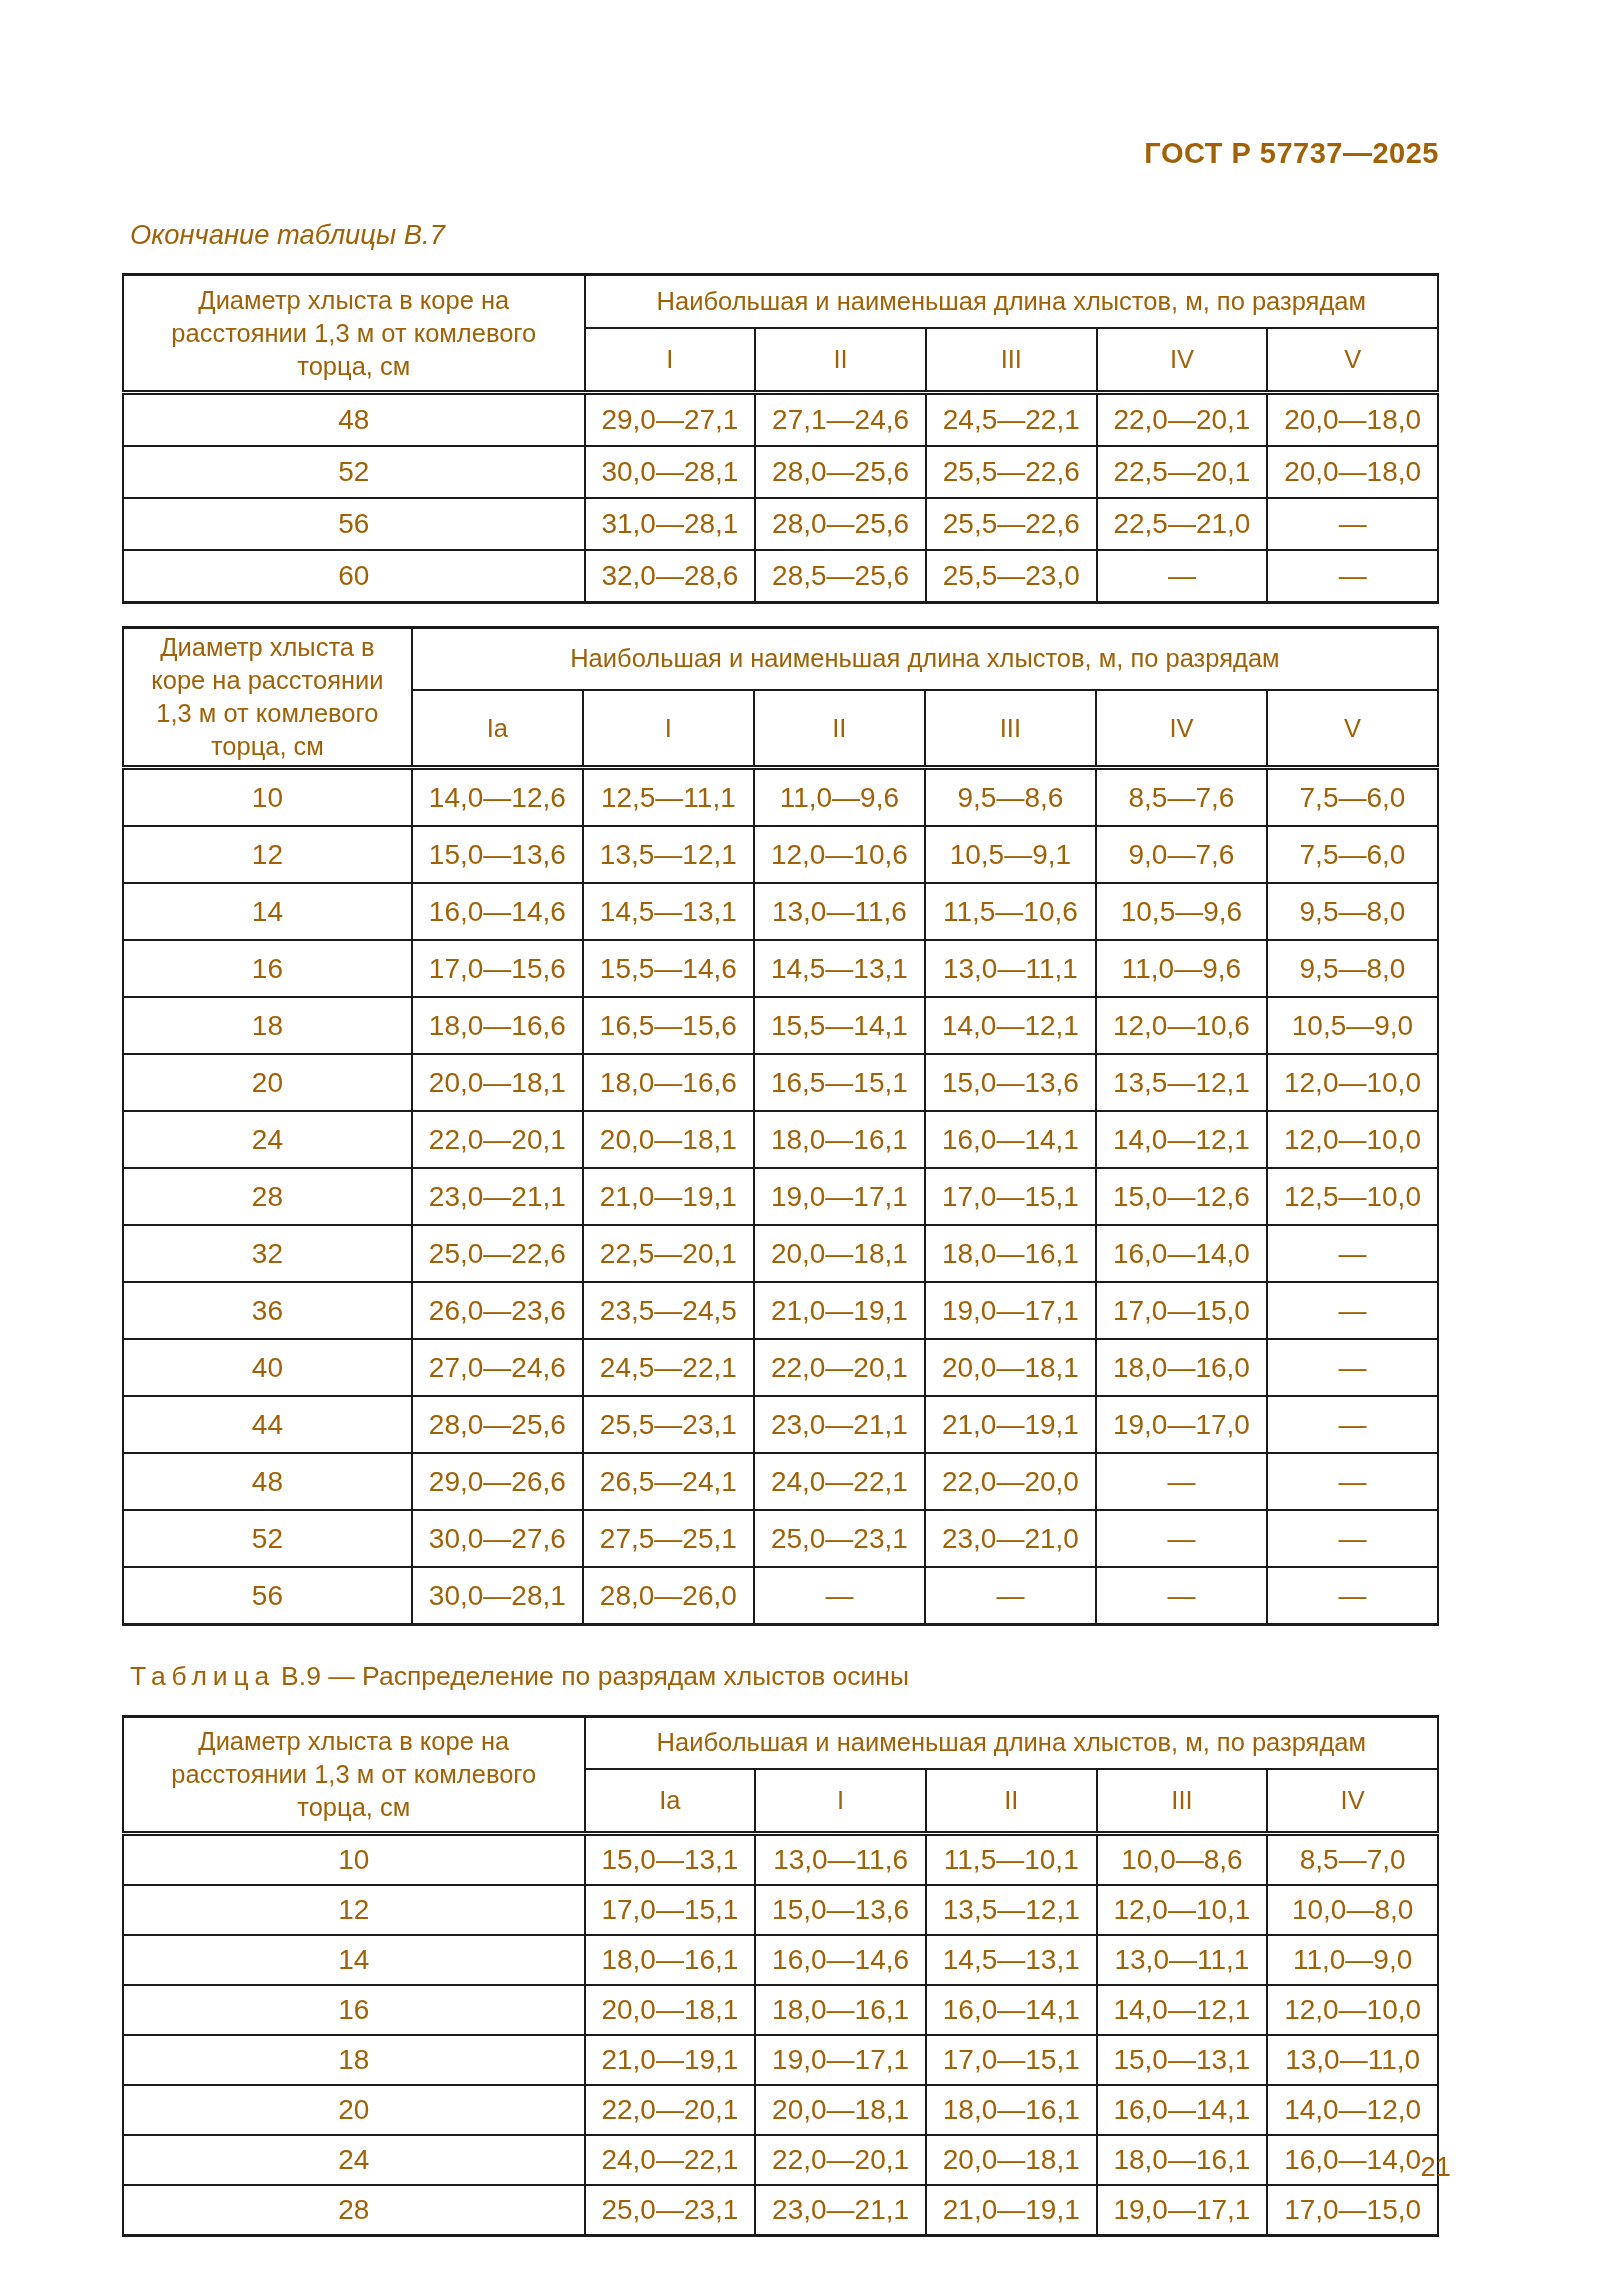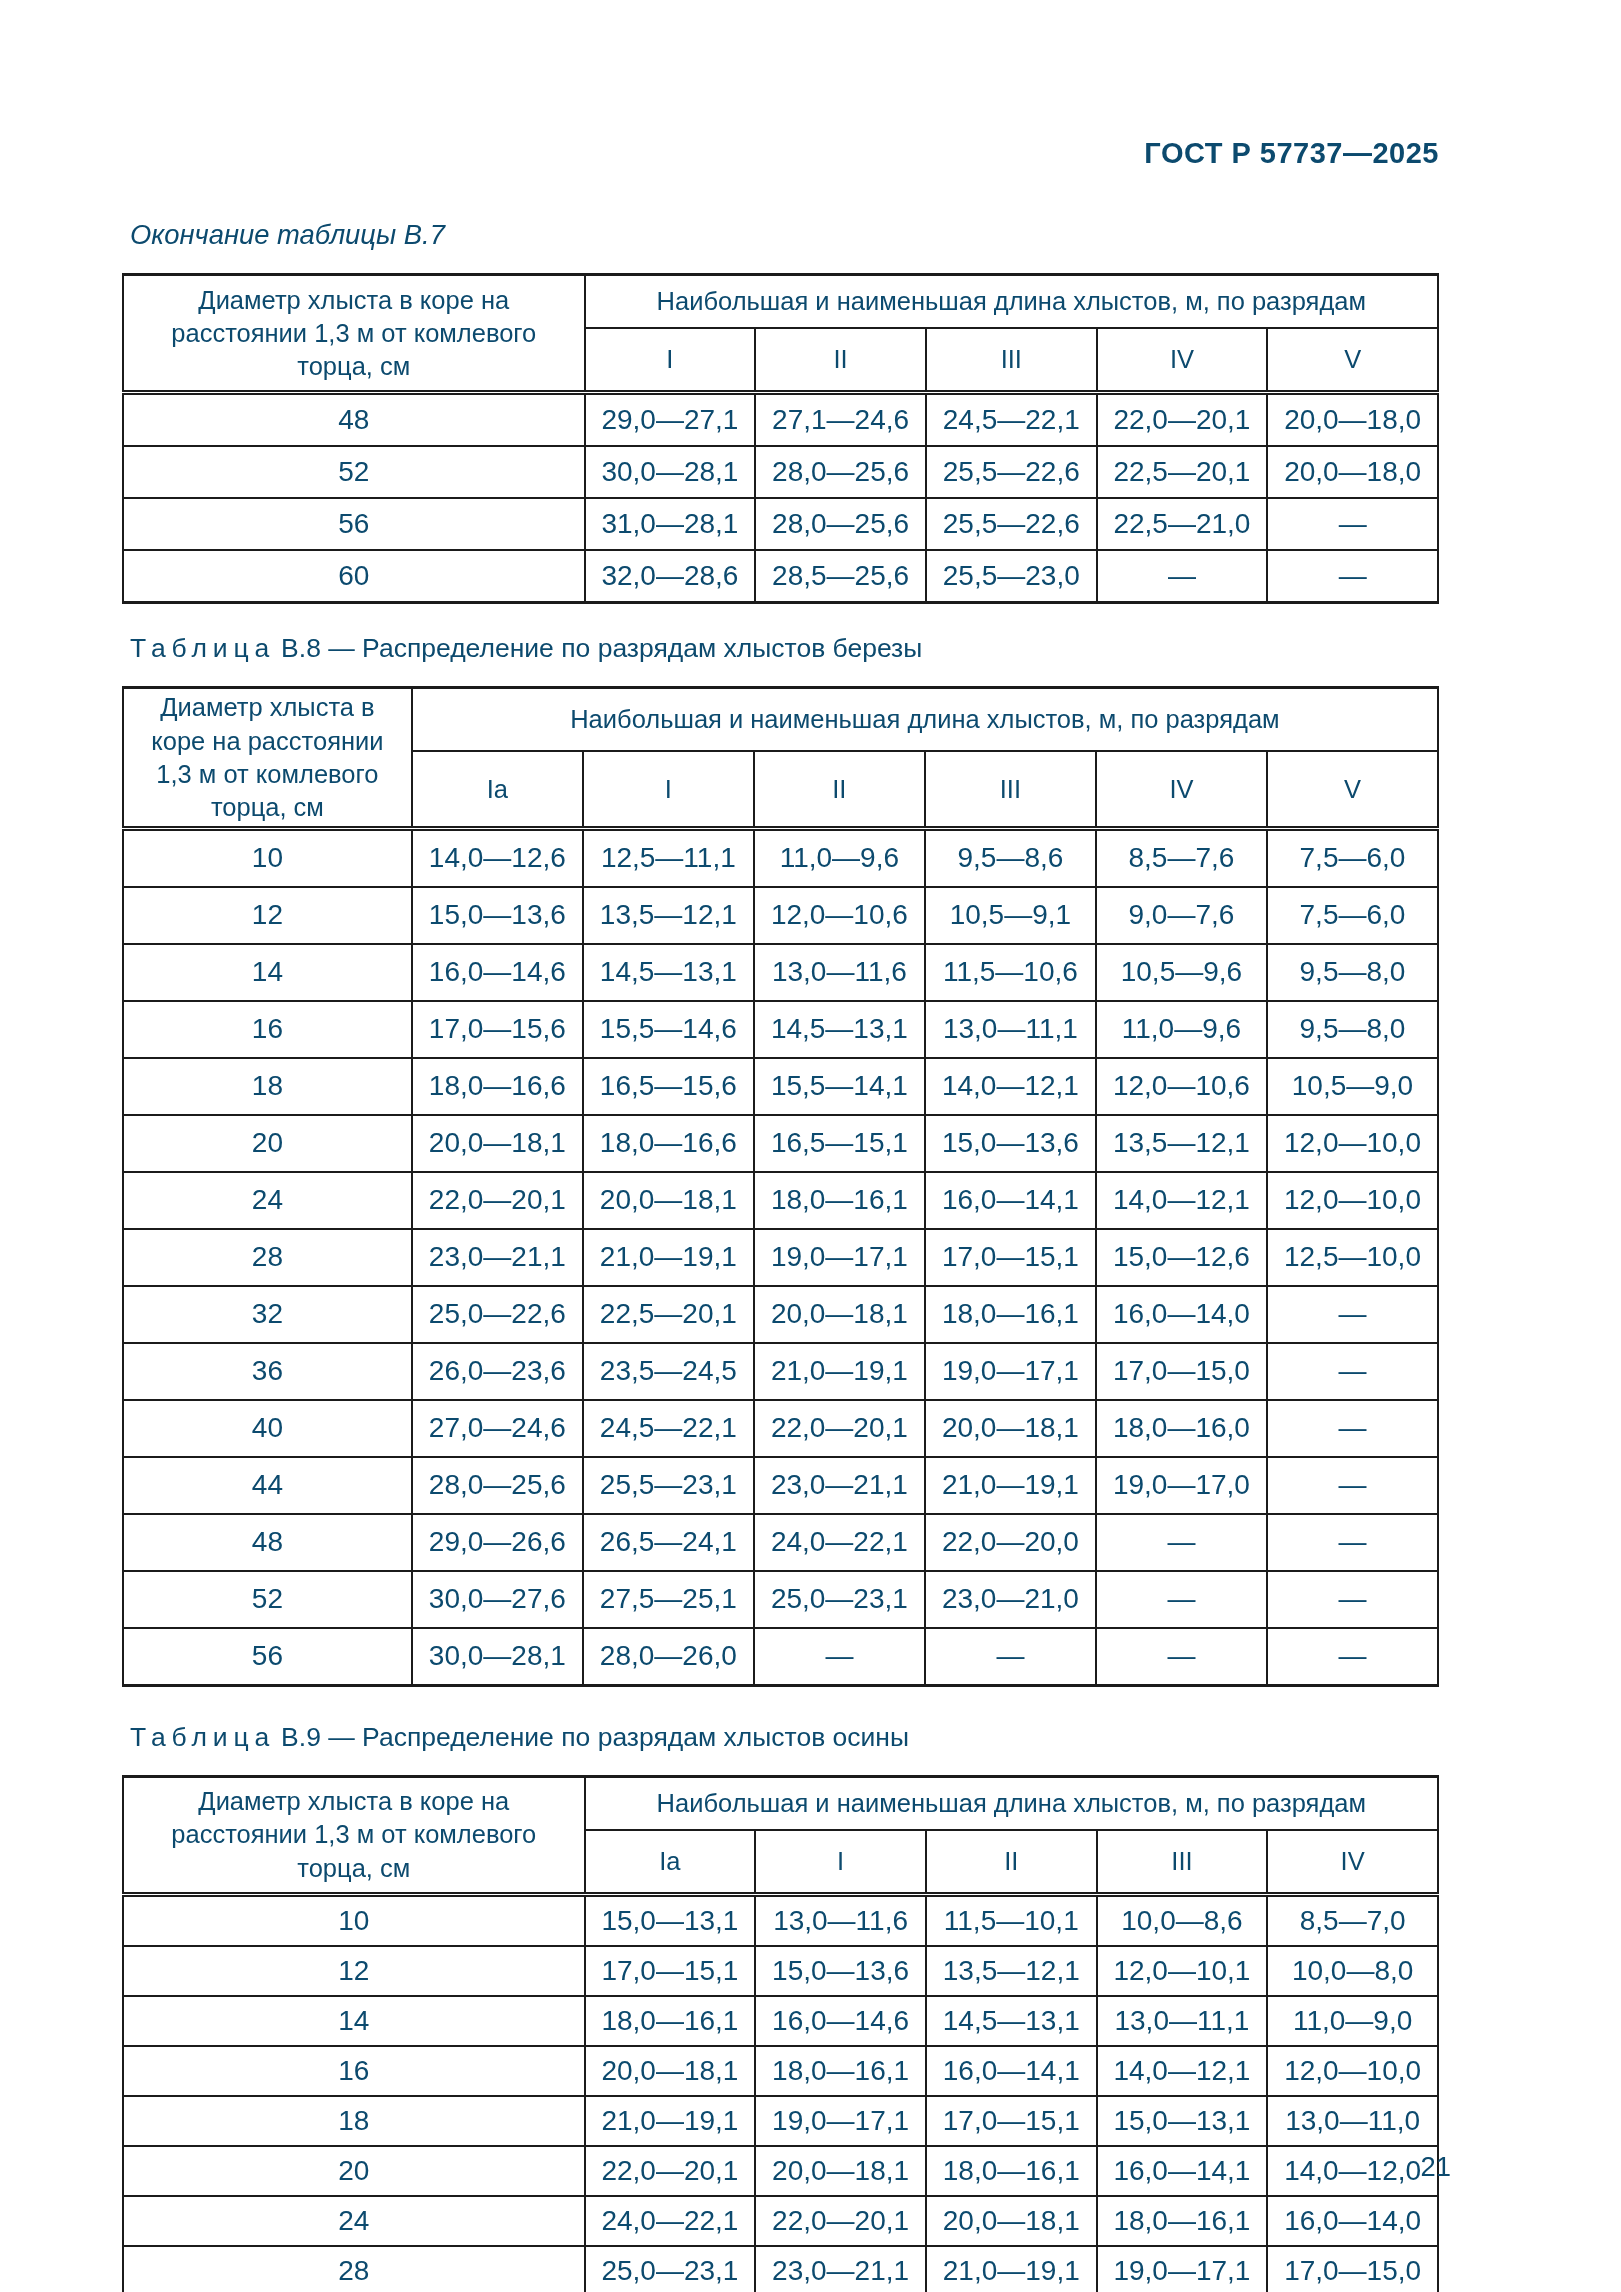--- a/index.html
+++ b/index.html
@@ -1,21 +1,21 @@
 <!DOCTYPE html>
 <html><head>
 <meta charset="utf-8">
 <style>
   html,body{margin:0;padding:0;background:#e8e8e8;}
   .page{
     position:relative;
     width:1621px;height:2293px;
     background:#ffffff;
     font-family:"Liberation Sans", sans-serif;
-    color:#0c4a6e;
+    color:#a16207;
     overflow:hidden;
   }
   .content{position:absolute;left:122px;top:0;width:1317px;}
   .doc-code{
     margin-top:137px;
     text-align:right;
     font-weight:bold;
     font-size:29px;
     letter-spacing:0.5px;
   }
@@ -130,21 +130,20 @@
             <td>60</td>
             <td>32,0—28,6</td>
             <td>28,5—25,6</td>
             <td>25,5—23,0</td>
             <td>—</td>
             <td>—</td>
           </tr>
         </tbody>
     </table>
 
-    <div class="caption cap-b8"><span class="cap-spaced">Таблица</span><span>В.8 — Распределение по разрядам хлыстов березы</span></div>
 
     <table class="gost-table t-b8">
       <colgroup>
         <col style="width:21.95%">
         <col style="width:13.0%">
           <col style="width:13.0%">
           <col style="width:13.0%">
           <col style="width:13.0%">
           <col style="width:13.0%">
           <col style="width:13.0%">

